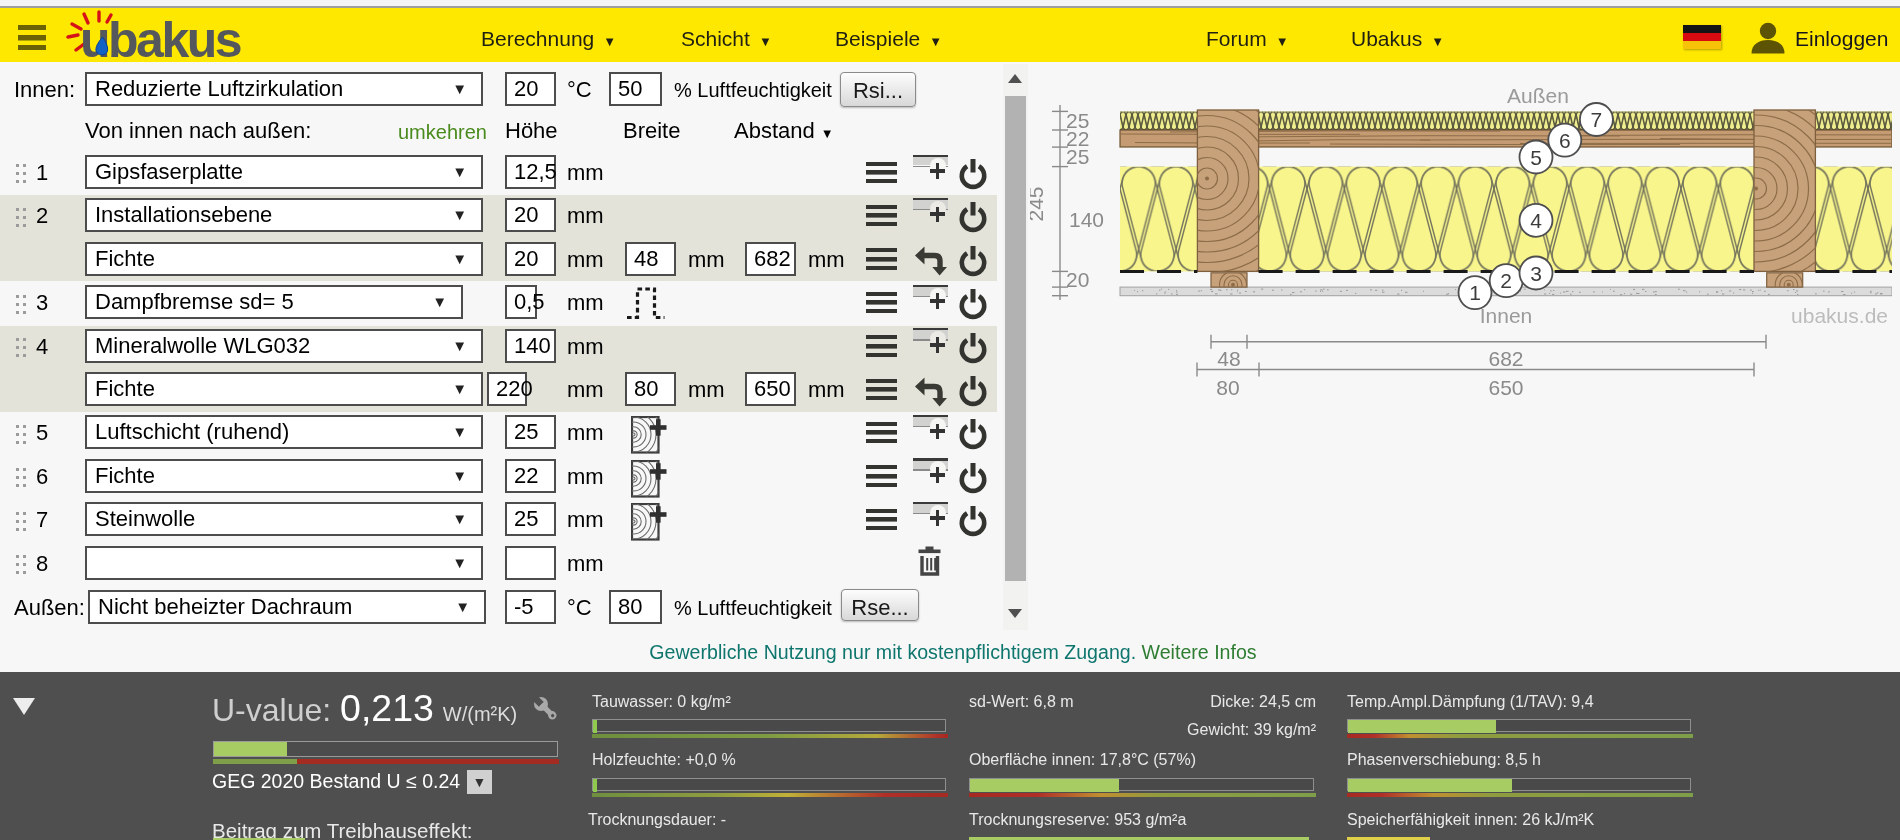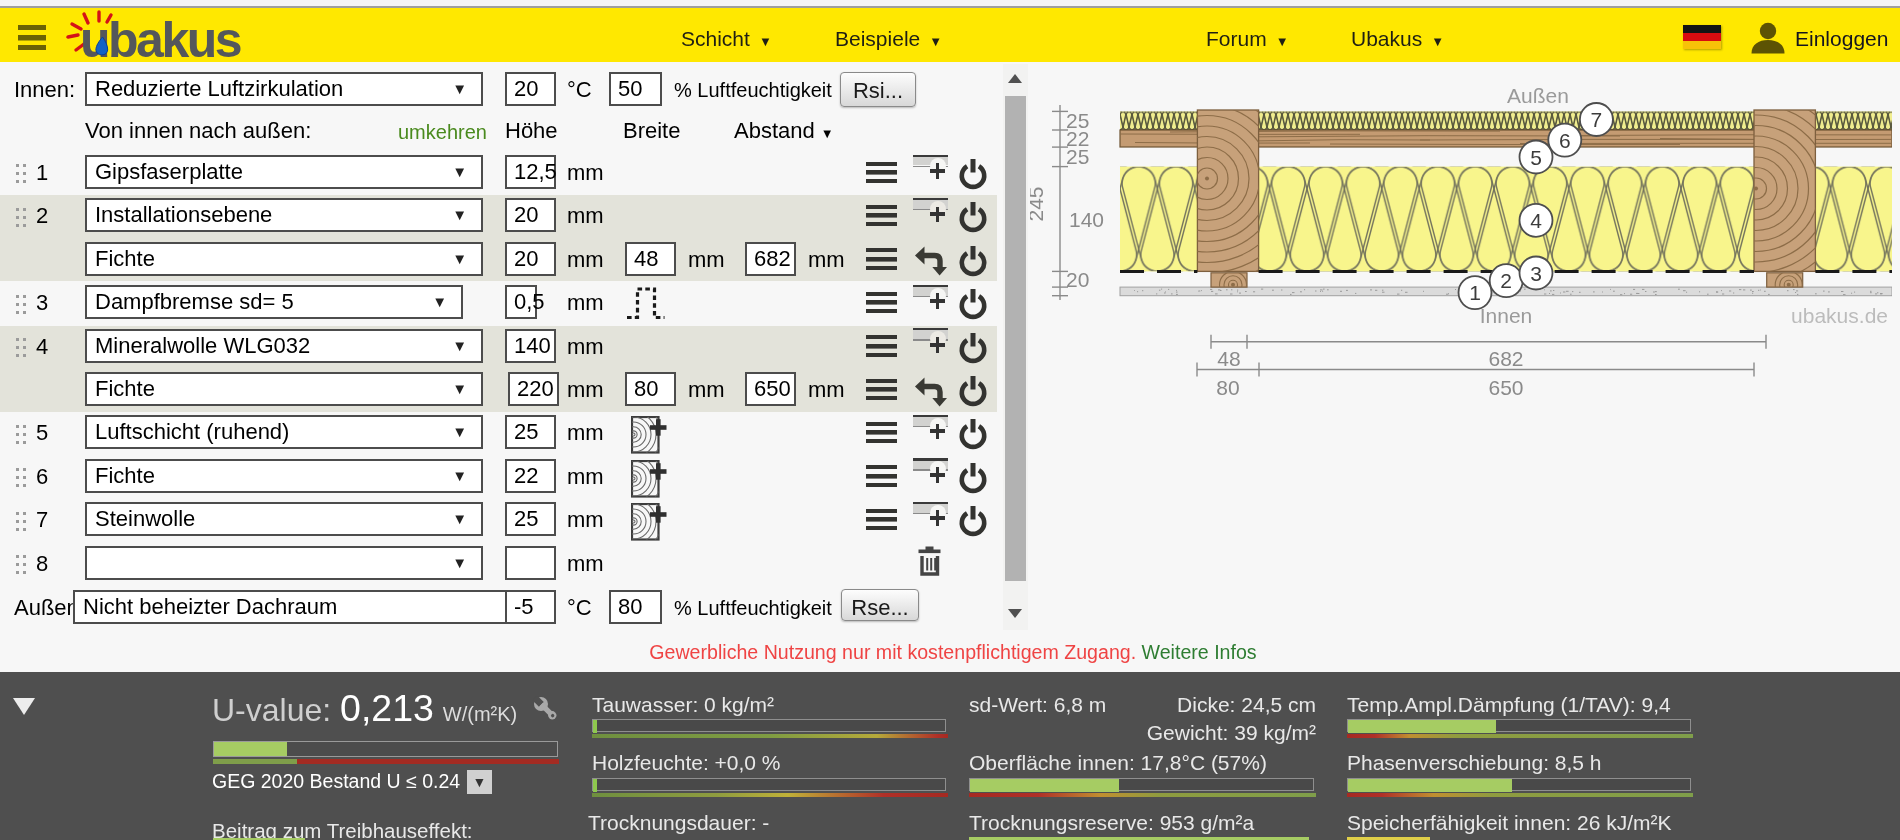--- a/index.html
+++ b/index.html
@@ -1,20 +1,20 @@
 <!DOCTYPE html>
 <html><head><meta charset="utf-8"><style>
 *{margin:0;padding:0;box-sizing:border-box}
 html,body{width:1900px;height:840px;overflow:hidden;background:#f7f7f7;font-family:"Liberation Sans",sans-serif;position:relative}
 .abs{position:absolute}
 .sel{position:absolute;height:34px;background:#fff;border:2px solid #4c4c4c;font-size:22px;color:#000;line-height:30px;padding-left:8px;white-space:nowrap}
 .selarr{position:absolute;right:14px;top:0;font-size:15px;color:#222;line-height:30px}
 .inp{position:absolute;height:34px;background:#fff;border:2px solid #4c4c4c;font-size:22px;color:#000;line-height:30px;padding-left:7px;white-space:nowrap}
 .flab{position:absolute;font-size:22px;color:#000;white-space:nowrap}
-.glab{position:absolute;font-size:21px;color:#e8e8e8;white-space:nowrap}
+.glab{position:absolute;font-size:16px;color:#e8e8e8;white-space:nowrap}
 .drag{position:absolute;width:3px;height:3px;background:#9b9b9b;box-shadow:0 8px #9b9b9b,0 16px #9b9b9b,7px 0 #9b9b9b,7px 8px #9b9b9b,7px 16px #9b9b9b}
 .ham{position:absolute;width:31px;height:21.5px;border-top:4.6px solid #333330;border-bottom:4.6px solid #333330;background:linear-gradient(#333330,#333330) center/100% 4.6px no-repeat}
 .ins{position:absolute;width:35px;height:28px}
 .ins-top{position:absolute;left:0;top:0;width:35px;height:2.4px;background:#3a3a3a}
 .ins-gray{position:absolute;left:0;top:2.4px;width:35px;height:8.6px;background:#d2d2d0}
 .ins-bot{position:absolute;left:0;top:11px;width:35px;height:1.6px;background:#8a8a8a}
 .ins-circ{position:absolute;left:16.5px;top:3px;width:16px;height:16px;border-radius:50%}
 .ins-ph{position:absolute;left:16.6px;top:14.6px;width:15.8px;height:3.9px;background:#333}
 .ins-pv{position:absolute;left:22.6px;top:8.7px;width:3.9px;height:15.8px;background:#333}
 .po{position:absolute}
@@ -31,20 +31,21 @@
 <line x1="12" y1="29" x2="22" y2="27"></line>
         <line x1="16" y1="16" x2="25" y2="21"></line>
 <line x1="28" y1="6" x2="32" y2="15"></line>
         <line x1="43" y1="4" x2="43" y2="13"></line>
 <line x1="20" y1="42" x2="28" y2="36"></line>
         <line x1="55" y1="7" x2="51" y2="14"></line>
 </g>
 <text x="24" y="49" font-family="Liberation Sans,sans-serif" font-size="50" font-weight="bold" letter-spacing="-2.5" fill="#54575b">ubakus</text>
 <path d="M46.5,29 C49.9,33.8 51.7,37.8 51.7,42 A6,6 0 0 1 39.9,42 C39.9,37.5 43.1,33.2 46.5,29 Z" fill="#1262c6" stroke="#0a3f96" stroke-width="1"></path>
 </svg>
+    <div class="nav" style="left:481px">Berechnung<span class="a">▼</span></div>
     <div class="nav" style="left:681px">Schicht<span class="a">▼</span></div>
     <div class="nav" style="left:835px">Beispiele<span class="a">▼</span></div>
     <div class="nav" style="left:1206px">Forum<span class="a">▼</span></div>
     <div class="nav" style="left:1351px">Ubakus<span class="a">▼</span></div>
     <div class="abs" style="left:1683px;top:17px;width:38px;height:24px;box-shadow:1px 1px 2px rgba(0,0,0,.3)">
       <div style="height:8px;background:#141414"></div>
       <div style="height:8px;background:#d80c10"></div>
       <div style="height:8px;background:#f7c308"></div>
     </div>
     <svg class="abs" style="left:1750px;top:14px" width="40" height="36" viewBox="0 0 40 36">
@@ -153,21 +154,21 @@
     <div class="ins-bot"></div>
     <div class="ins-circ" style="background:#eceae4"></div>
     <div class="ins-ph"></div>
     <div class="ins-pv"></div>
   </div>
 <svg class="po" style="left:957px;top:331.6px" width="32" height="32" viewBox="0 0 32 32">
     <path d="M10.1,8.2 A11.2,11.2 0 1 0 21.9,8.2" fill="none" stroke="#333330" stroke-width="4.6"></path>
     <rect x="13.5" y="1" width="5" height="13.5" fill="#333330"></rect>
   </svg>
 <div class="sel" style="left:85px;top:372.0px;width:398px">Fichte<span class="selarr">▼</span></div>
-<div class="inp" style="left:508px;top:372.0px;width:51px">220</div>
+<div class="inp" style="left:487px;top:372.0px;width:40px">220</div>
 <div class="flab" style="left:567px;top:377.0px;">mm</div>
 <div class="inp" style="left:625px;top:372.0px;width:51px">80</div>
 <div class="flab" style="left:688px;top:377.0px;">mm</div>
 <div class="inp" style="left:745px;top:372.0px;width:51px">650</div>
 <div class="flab" style="left:808px;top:377.0px;">mm</div>
 <div class="ham" style="left:866px;top:378.5px"></div>
 <svg class="po" style="left:915px;top:375.5px" width="32" height="32" viewBox="0 0 32 32">
     <polygon points="0,10.5 9.5,1.5 9.5,19.5" fill="#3a3a34"></polygon>
     <path d="M8,10.5 H19.5 Q25,10.5 25,16 V23" fill="none" stroke="#3a3a34" stroke-width="5.4"></path>
     <polygon points="17.3,22 32,22 24.6,30.5" fill="#3a3a34"></polygon>
@@ -299,21 +300,21 @@
 <div class="flab" style="left:567px;top:550.5999999999999px;">mm</div>
 <svg class="po" style="left:916px;top:544.5999999999999px" width="28" height="32" viewBox="0 0 28 32">
     <rect x="9.5" y="1.5" width="8" height="4" fill="#444"></rect>
     <rect x="2.5" y="4.5" width="22" height="3.6" fill="#444"></rect>
     <path d="M6,11 V29 H21.5 V11" fill="none" stroke="#444" stroke-width="3.4"></path>
     <rect x="10.2" y="13" width="2" height="12.5" fill="#444"></rect>
     <rect x="14.2" y="13" width="2" height="12.5" fill="#444"></rect>
     <rect x="18.2" y="13" width="2" height="12.5" fill="#444"></rect>
   </svg>
 <div class="flab" style="left:14px;top:595.0px;">Außen:</div>
-<div class="sel" style="left:73px;top:590.0px;width:468px">Nicht beheizter Dachraum<span class="selarr">▼</span></div>
+<div class="sel" style="left:88px;top:590.0px;width:398px">Nicht beheizter Dachraum<span class="selarr">▼</span></div>
 <div class="inp" style="left:505px;top:590.0px;width:51px">-5</div>
 <div class="flab" style="left:567px;top:595.0px;">°C</div>
 <div class="inp" style="left:609px;top:590.0px;width:53px">80</div>
 <div class="flab" style="left:674px;top:597.0px;font-size:20px">% Luftfeuchtigkeit</div>
 <div class="btn" style="left:841px;top:589.0px;width:78px;height:32px;line-height:36px">Rse...</div>
 <div class="abs" style="left:1003px;top:64px;width:25px;height:566px;background:#f2f2f1"></div>
 <div class="abs" style="left:1008px;top:74px;width:0;height:0;border-left:7px solid transparent;border-right:7px solid transparent;border-bottom:9px solid #505050"></div>
 <div class="abs" style="left:1005px;top:96px;width:21px;height:485px;background:#b2b2b2"></div>
 <div class="abs" style="left:1008px;top:609px;width:0;height:0;border-left:7px solid transparent;border-right:7px solid transparent;border-top:9px solid #505050"></div>
 <svg style="position:absolute;left:1030px;top:62px" width="862" height="578" viewBox="1030 62 862 578" font-family="Liberation Sans, sans-serif">
@@ -604,21 +605,21 @@
     <text x="1536" y="227.8" text-anchor="middle" font-size="21" fill="#3c3c3c">4</text>
     <circle cx="1536" cy="157" r="16.5" fill="#fff" stroke="#4e4e4e" stroke-width="1.8"></circle>
     <text x="1536" y="164.5" text-anchor="middle" font-size="21" fill="#3c3c3c">5</text>
     <circle cx="1564.8" cy="140.1" r="16.5" fill="#fff" stroke="#4e4e4e" stroke-width="1.8"></circle>
     <text x="1564.8" y="147.6" text-anchor="middle" font-size="21" fill="#3c3c3c">6</text>
     <circle cx="1596.4" cy="119.5" r="16.5" fill="#fff" stroke="#4e4e4e" stroke-width="1.8"></circle>
     <text x="1596.4" y="127.0" text-anchor="middle" font-size="21" fill="#3c3c3c">7</text>
     <text x="1506" y="323" text-anchor="middle" font-size="21" fill="#9a9a9a">Innen</text>
     <text x="1888" y="323" text-anchor="end" font-size="21" fill="#bcbcbc">ubakus.de</text>
   </svg>
-<div class="abs" style="left:0;top:641px;width:1906px;text-align:center;font-size:19.6px;white-space:nowrap"><span style="color:#ef4444">Gewerbliche Nutzung nur mit kostenpflichtigem Zugang.</span><span style="color:#2e7d32"> Weitere Infos</span></div>
+<div class="abs" style="left:0;top:641px;width:1906px;text-align:center;font-size:19.6px;white-space:nowrap"><span style="color:#0f766e">Gewerbliche Nutzung nur mit kostenpflichtigem Zugang.</span><span style="color:#2e7d32"> Weitere Infos</span></div>
 <div class="abs" style="left:0;top:672px;width:1900px;height:168px;background:#4f4f4f"></div>
 <div class="abs" style="left:13px;top:698px;width:0;height:0;border-left:11px solid transparent;border-right:11px solid transparent;border-top:17px solid #ededed"></div>
 <div class="abs" style="left:212px;top:687px;font-size:32px;color:#cfcfcf;white-space:nowrap">U-value: <span style="font-size:37.5px;color:#fff">0,213</span> <span style="font-size:20px;color:#ddd">W/(m²K)</span></div>
 <svg class="abs" style="left:531px;top:694px" width="32" height="32" viewBox="0 0 32 32">
 <g transform="rotate(-45 16 16)">
       <circle cx="16" cy="7.5" r="7" fill="#a9a9a9"></circle>
 <rect x="12.6" y="-1.5" width="6.8" height="9.5" fill="#4f4f4f"></rect>
 <rect x="13.4" y="8" width="5.2" height="15" fill="#a9a9a9"></rect>
 <circle cx="16" cy="23.5" r="4" fill="#a9a9a9"></circle>
       <circle cx="16" cy="24" r="1.7" fill="#4f4f4f"></circle>

